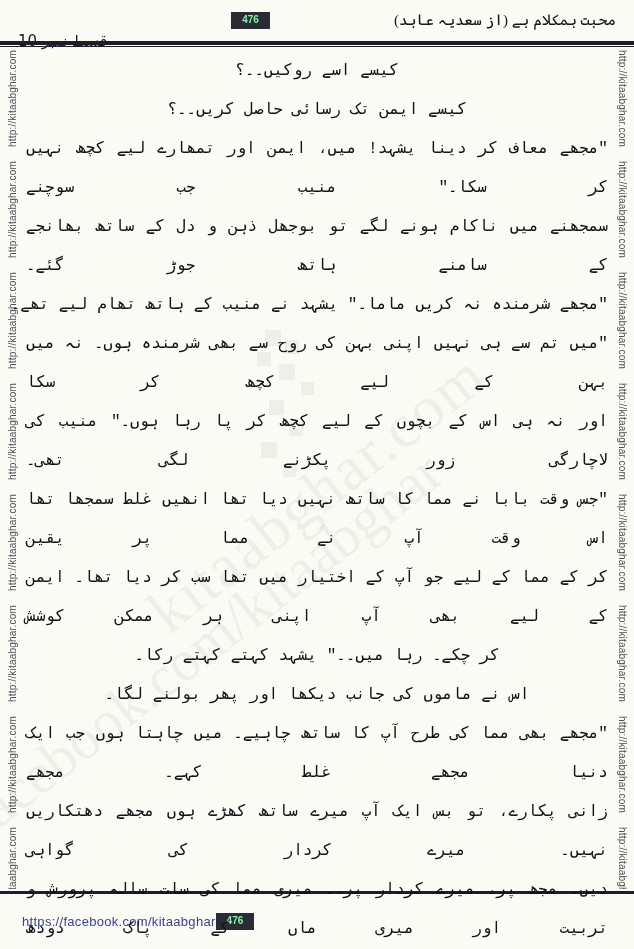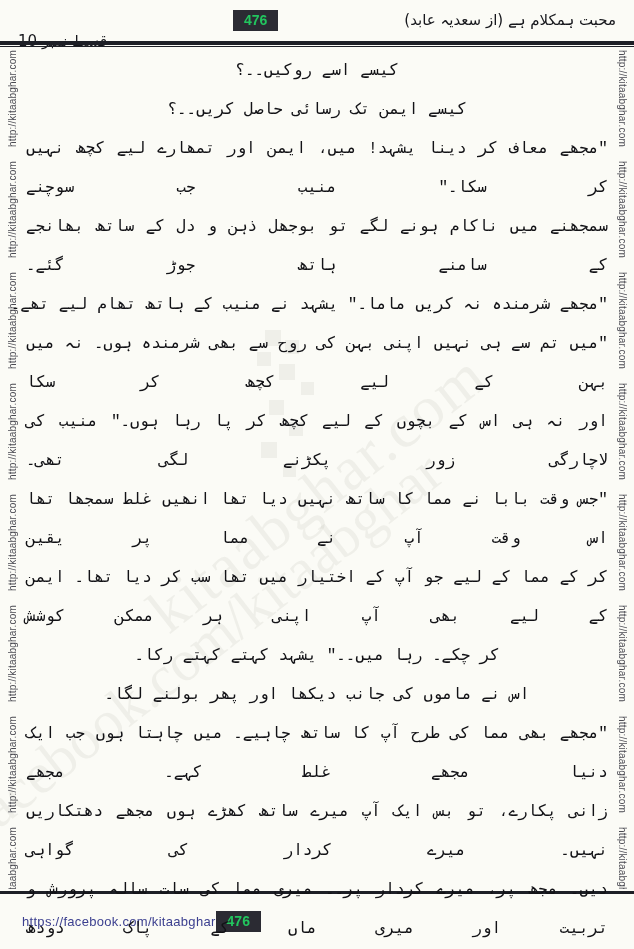--- a/index.html
+++ b/index.html
@@ -27,27 +27,28 @@
     justify-content: space-between;
     padding: 0 18px;
     box-sizing: border-box;
     direction: rtl;
   }
   .header-title {
     font-size: 15px;
     color: #16171c;
     white-space: nowrap;
     letter-spacing: 0.2px;
+    font-family: Liberation Serif, serif;
   }
   .page-badge {
     background: #2b2b33;
-    color: #22c55e;
+    color: #86efac;
     font-family: "Liberation Sans", sans-serif;
     font-weight: bold;
-    font-size: 14px;
+    font-size: 10px;
     padding: 3px 11px 4px 11px;
     line-height: 1;
     direction: ltr;
   }
   .header-episode {
     font-size: 15px;
     color: #16171c;
     white-space: nowrap;
     direction: rtl;
     margin-top: 42px;

